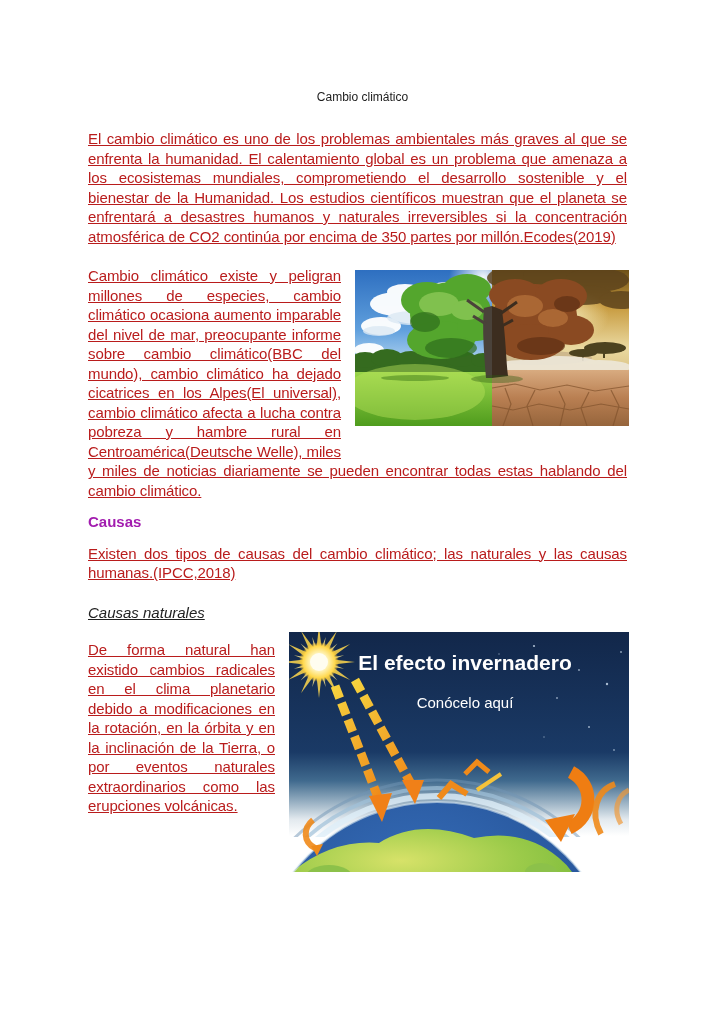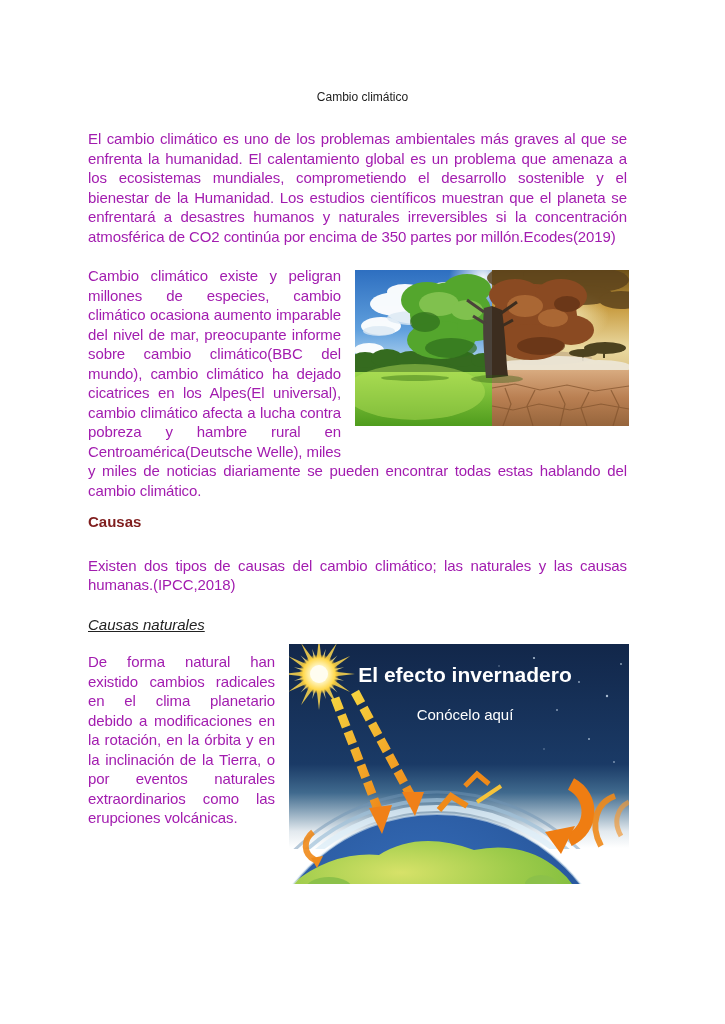--- a/index.html
+++ b/index.html
@@ -7,25 +7,25 @@
     width:725px;height:1024px;background:#ffffff;position:relative;overflow:hidden;
     font-family:"Liberation Sans","DejaVu Sans",sans-serif;color:#1f1f1f;
   }
   .content{padding:86px 88px 0 88px;}
   .doc-title{
     font-size:12px;font-weight:400;text-align:center;line-height:22px;
     margin:0 0 21px 0;color:#1c1c1c;
   }
   p{
     margin:0 10px 20px 0;font-size:15px;line-height:19.5px;
-    text-align:justify;letter-spacing:-0.1px;color:#a21caf;
+    text-align:justify;letter-spacing:-0.1px;color:#b91c1c;text-decoration:underline;
   }
   .p-news{margin-bottom:12px;}
   .p-hypothesis{margin-bottom:21px;}
-  h2.causes{font-size:15px;font-weight:700;line-height:19.5px;margin:0 0 24px 0;color:#7f1d1d;}
+  h2.causes{font-size:15px;font-weight:700;line-height:19.5px;margin:0 0 12px 0;color:#a21caf;}
   h3.natural{font-size:15px;font-weight:400;line-height:19.5px;margin:0 0 18px 0;
     text-decoration:underline;color:#222;font-style:italic;}
   figure{margin:0;padding:8px;}
   .fig-climate{float:right;width:274px;height:156px;margin:-4px 0 12px 6px;}
   .fig-greenhouse{float:right;width:340px;height:240px;margin:-16px 0 0 6px;}
   .clear{clear:both;}
   svg{display:block;}
 </style>
 </head>
 <body>

